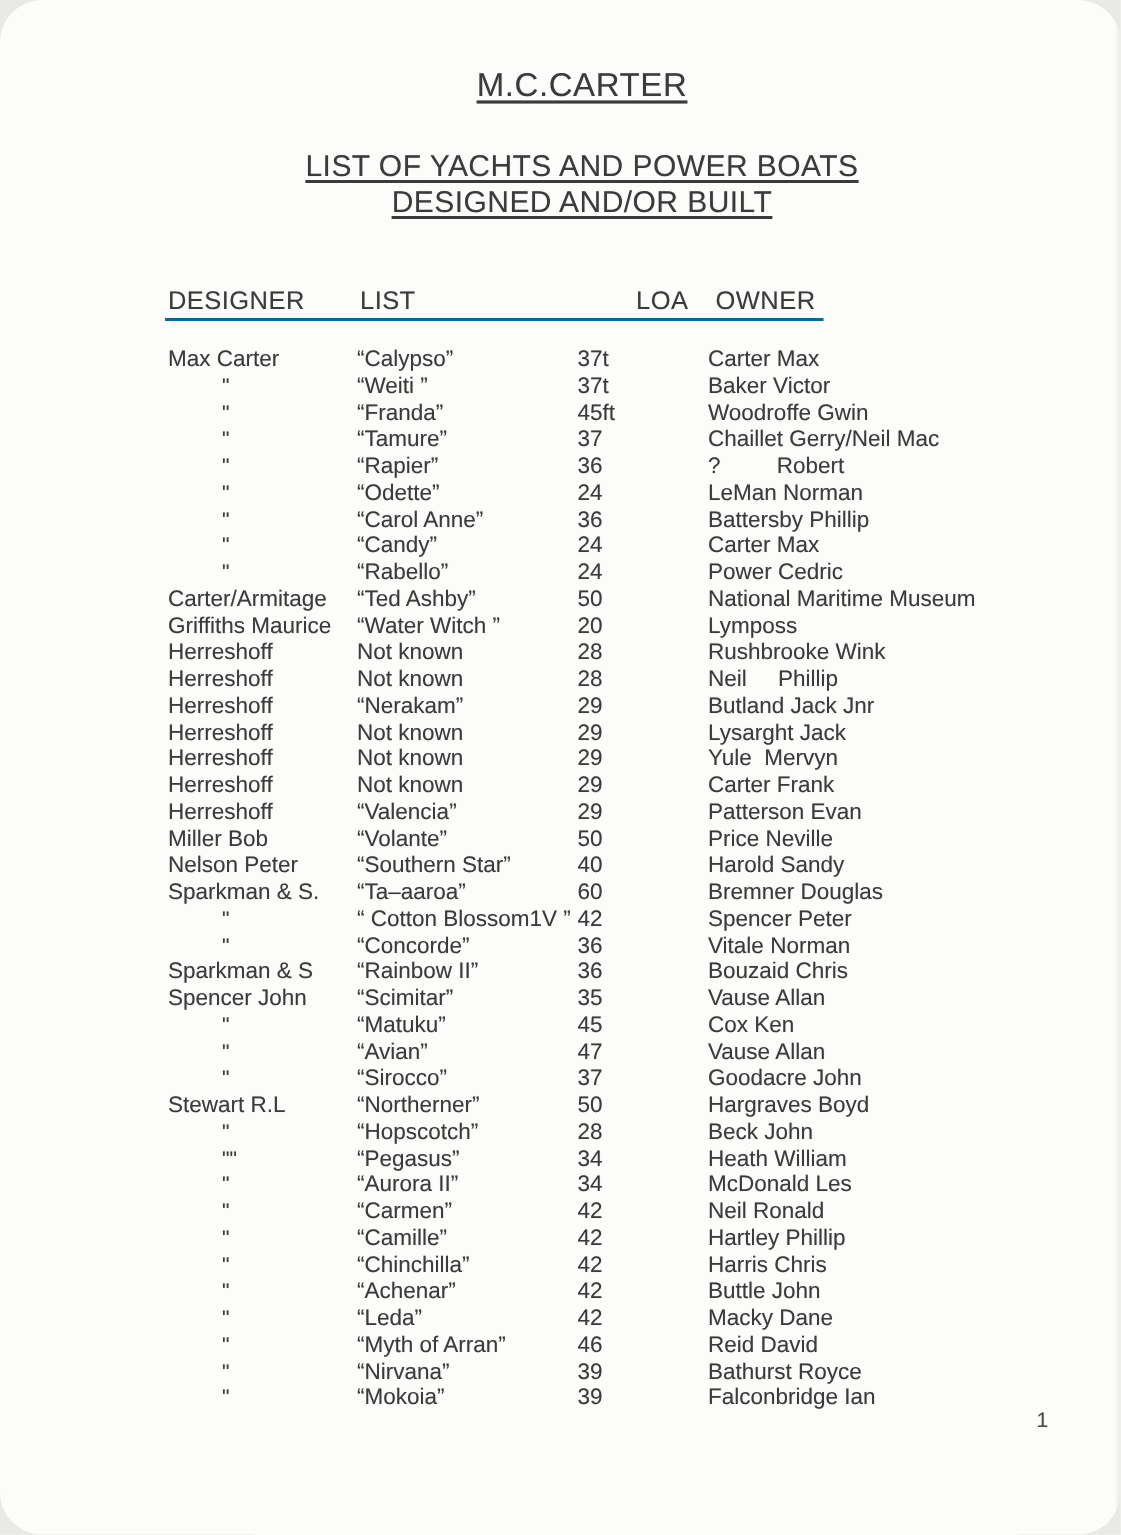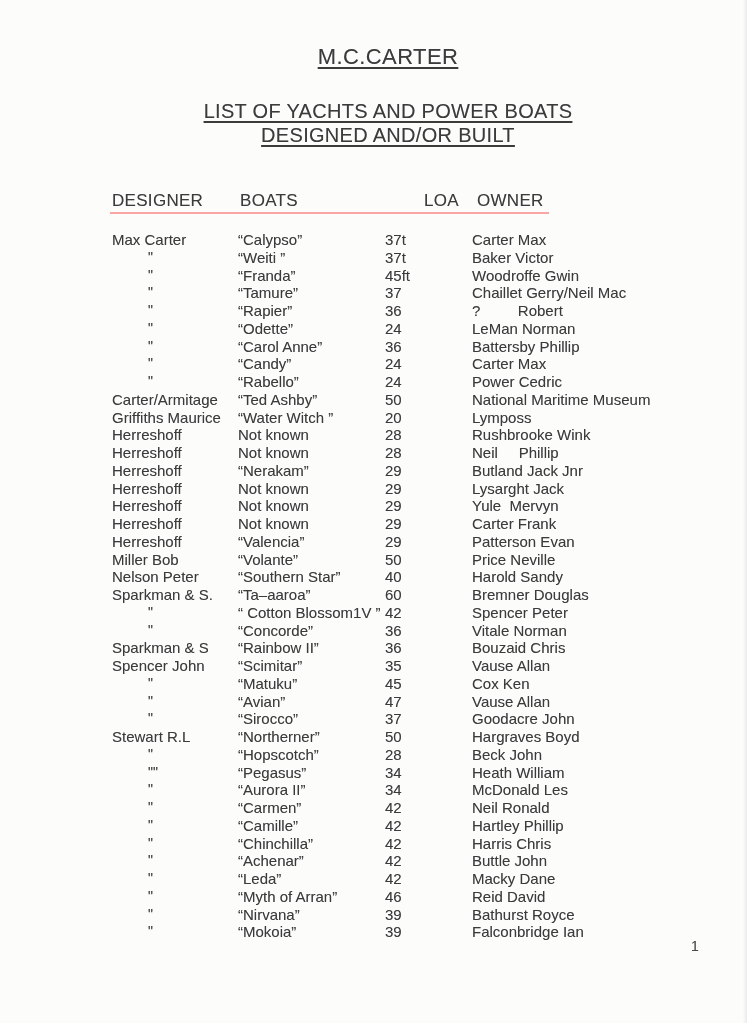--- a/index.html
+++ b/index.html
@@ -5,20 +5,21 @@
   html,body { margin:0; padding:0; background:#e9e9e7; }
   .page {
     position:relative;
     width:747px; height:1023px;
     margin:0 auto;
     background:#fcfcfb;
     color:#3b3b3b;
     font-family:"Liberation Sans", sans-serif;
     overflow:hidden;
     text-shadow:0 0 0.6px rgba(59,59,59,0.35);
+    border-radius:28px;
   }
   .page::after {
     content:'';
     position:absolute; top:0; right:0; width:4px; height:100%;
     background:linear-gradient(to left, rgba(0,0,0,0.07), rgba(0,0,0,0));
     pointer-events:none;
   }
   .centerband { position:absolute; left:30px; width:716px; text-align:center; }
   .doc-title {
     top:44px;
@@ -36,21 +37,21 @@
     text-underline-offset:3px;
   }
   .sub1 { top:100px; }
   .sub2 { top:124px; }
   .sub3 { top:148px; }
 
   .table-header {
     position:absolute;
     top:191px; left:110px;
     width:439px; height:21px;
-    border-bottom:2px solid #fca5a5;
+    border-bottom:2px solid #0369a1;
     font-size:17px;
     letter-spacing:0.3px;
   }
   .th { position:absolute; top:0; white-space:pre; }
   .th-designer { left:2px; }
   .th-yacht    { left:130px; }
   .th-loa      { left:278px;margin-left:36px; }
   .th-owner    { left:367px; }
 
   .table-body {
@@ -85,21 +86,21 @@
 
   <div class="centerband doc-title">M.C.CARTER</div>
 
   <div class="centerband doc-sub sub2">DESIGNED AND/OR BUILT</div>
 
   <div class="centerband doc-sub sub1">LIST OF YACHTS AND POWER BOATS</div>
 
 
   <div class="table-header">
     <span class="th th-designer">DESIGNER</span>
-    <span class="th th-yacht">BOATS</span>
+    <span class="th th-yacht">LIST</span>
     <span class="th th-loa">LOA</span>
     <span class="th th-owner">OWNER</span>
   </div>
 
   <div class="table-body">
       <div class="row">
         <span class="cell designer">Max Carter</span>
         <span class="cell yacht">“Calypso”</span>
         <span class="cell loa">37t</span>
         <span class="cell owner">Carter Max</span>

